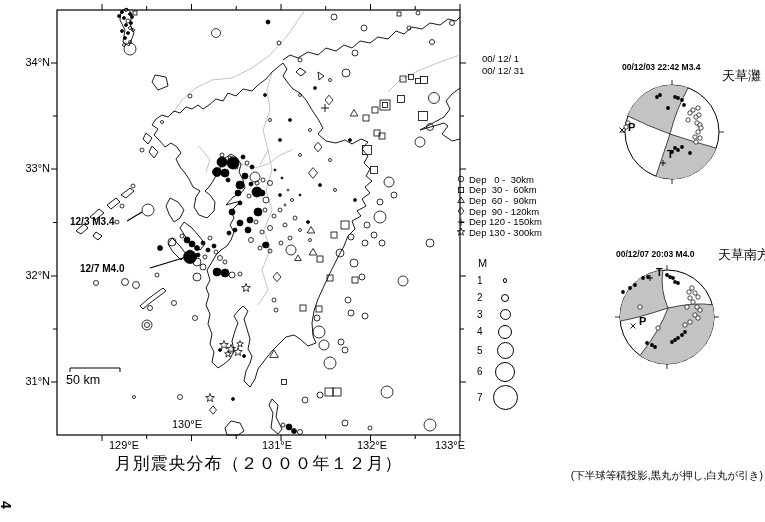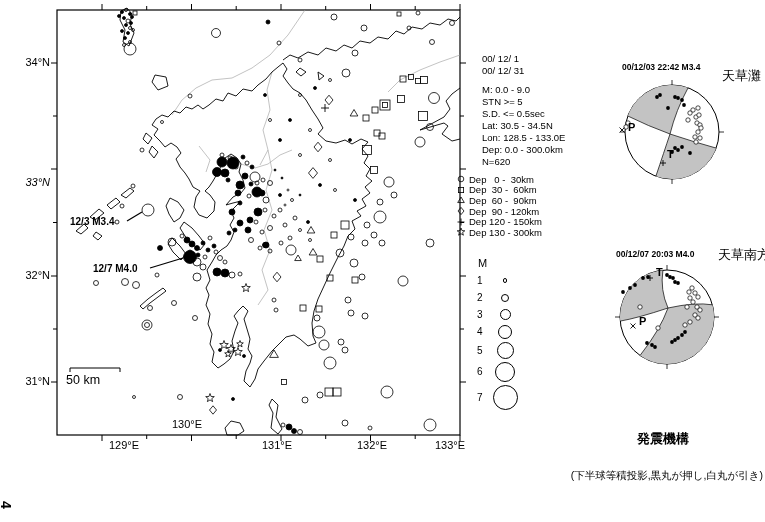--- a/index.html
+++ b/index.html
@@ -447,37 +447,28 @@
       </g>
   </svg>
 
   <div id="axis-labels">
       <div class="axlab xlab" style="left: 76px; top: 439px; margin-left: 28px;">129°E</div>
       <div class="axlab xlab" style="left: 167px; top: 418px;">130°E</div>
       <div class="axlab xlab" style="left: 257px; top: 439px;">131°E</div>
       <div class="axlab xlab" style="left: 347px; top: 439px; text-align: right;">132°E</div>
       <div class="axlab xlab" style="left: 430px; top: 439px;">133°E</div>
       <div class="axlab ylab" style="left: 10px; top: 56px;">34°N</div>
-      <div class="axlab ylab" style="left: 10px; top: 176px; font-style: italic;">33°N</div>
+      <div class="axlab ylab" style="left: 10px; top: 162px;">33°N</div>
       <div class="axlab ylab" style="left: 10px; top: 269px;">32°N</div>
       <div class="axlab ylab" style="left: 10px; top: 375px;">31°N</div>
     </div>
 
   <div class="abs" id="info-dates" style="left:482px;top:53px">
       <div class="date-line">00/ 12/ 1</div>
       <div class="date-line">00/ 12/ 31</div>
-    </div>
-  <div class="abs" id="info-params" style="left:482px;top:84px">
-      <div class="info-line">M: 0.0 - 9.0</div>
-      <div class="info-line">STN &gt;= 5</div>
-      <div class="info-line">S.D. &lt;= 0.5sec</div>
-      <div class="info-line">Lat: 30.5 - 34.5N</div>
-      <div class="info-line">Lon: 128.5 - 133.0E</div>
-      <div class="info-line">Dep: 0.0 - 300.0km</div>
-      <div class="info-line">N=620</div>
     </div>
 
   <div class="abs" id="depth-rows" style="left:455px;top:174px">
       <div class="dep-row">
         <svg width="14" height="10">
           <circle cx="6" cy="5" r="2.8" stroke="#000" stroke-width="0.8" fill="none"></circle>
         </svg>
         <span>Dep   0 -  30km</span>
       </div>
       <div class="dep-row">
@@ -555,27 +546,27 @@
           <span class="mag-num">7</span>
           <span class="mag-cwrap">
             <span class="mag-circle" style="width: 23px; height: 23px;"></span>
           </span>
         </div>
       </div>
   </div>
 
   <div id="anno-layer">
       <div class="anno" style="left: 70px; top: 216px;">12/3  M3.4</div>
-      <div class="anno" style="left: 93px; top: 263px;">12/7  M4.0</div>
+      <div class="anno" style="left: 80px; top: 263px;">12/7  M4.0</div>
     </div>
 
+  <div id="map-title">月別震央分布（２０００年１２月）</div>
   <div id="scale-label">50 km</div>
 
   <div class="ball-header" style="left:622px;top:62px">00/12/03 22:42 M3.4</div>
   <div class="ball-name" style="left:722px;top:67px">天草灘</div>
   <div class="ball-header" style="left:616px;top:249px">00/12/07 20:03 M4.0</div>
   <div class="ball-name" style="left:718px;top:246px">天草南方</div>
 
-  <div id="mech-title">発震機構</div>
   <div id="mech-subtitle">(下半球等積投影,黒丸が押し,白丸が引き)</div>
 
   <div id="page-num">4</div>
 </div>
 
 </body></html>

